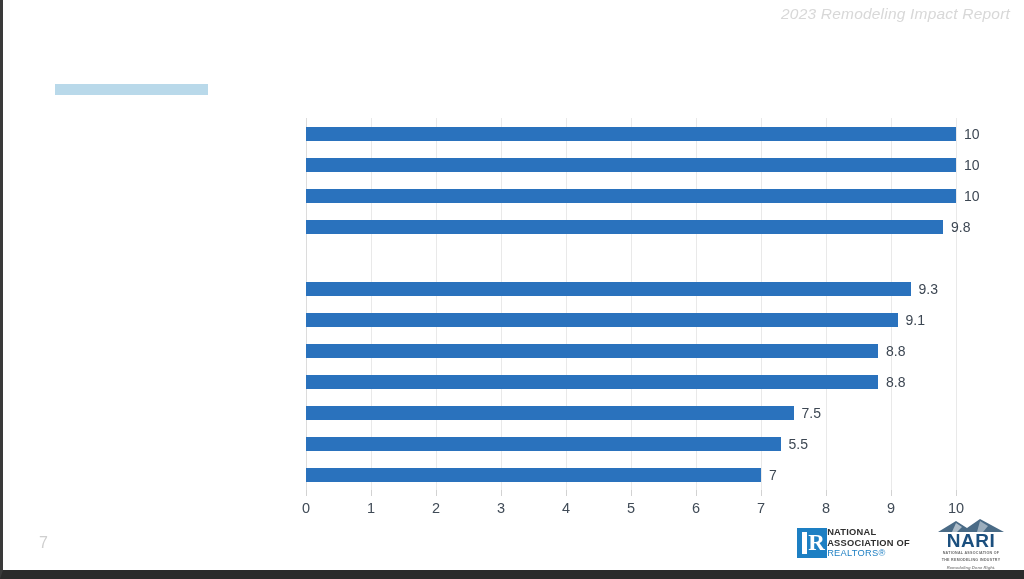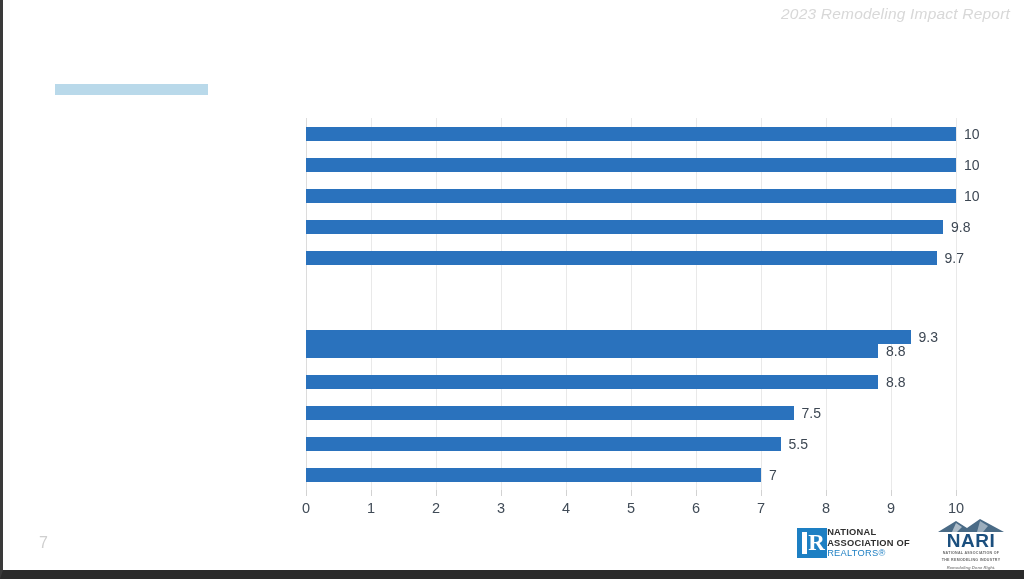--- a/index.html
+++ b/index.html
@@ -219,27 +219,27 @@
           <div class="bar-value" style="left: 658px;">10</div>
         </div>
         <div class="row" style="top: 62px;">
           <div class="bar" style="width: 650px; background: rgb(42, 114, 189);"></div>
           <div class="bar-value" style="left: 658px;">10</div>
         </div>
         <div class="row" style="top: 93px;">
           <div class="bar" style="width: 637px; background: rgb(42, 114, 189);"></div>
           <div class="bar-value" style="left: 645px;">9.8</div>
         </div>
-        <div class="row" style="top: 124px;">
-          <div class="bar" style="width: 630.5px; background: rgb(42, 114, 189);"></div>
-          <div class="bar-value" style="left: 638.5px;">9.7</div>
-        </div>
-        <div class="row" style="top: 155px; margin-top: 48px;">
+        <div class="row" style="top: 155px;">
           <div class="bar" style="width: 604.5px; background: rgb(42, 114, 189);"></div>
           <div class="bar-value" style="left: 612.5px;">9.3</div>
+        </div>
+        <div class="row" style="top: 186px;">
+          <div class="bar" style="width: 591.5px; background: rgb(42, 114, 189);"></div>
+          <div class="bar-value" style="left: 599.5px;">9.1</div>
         </div>
         <div class="row" style="top: 217px;">
           <div class="bar" style="width: 572px; background: rgb(42, 114, 189);"></div>
           <div class="bar-value" style="left: 580px;">8.8</div>
         </div>
         <div class="row" style="top: 248px;">
           <div class="bar" style="width: 572px; background: rgb(42, 114, 189);"></div>
           <div class="bar-value" style="left: 580px;">8.8</div>
         </div>
         <div class="row" style="top: 279px; padding-left: 36px;">

